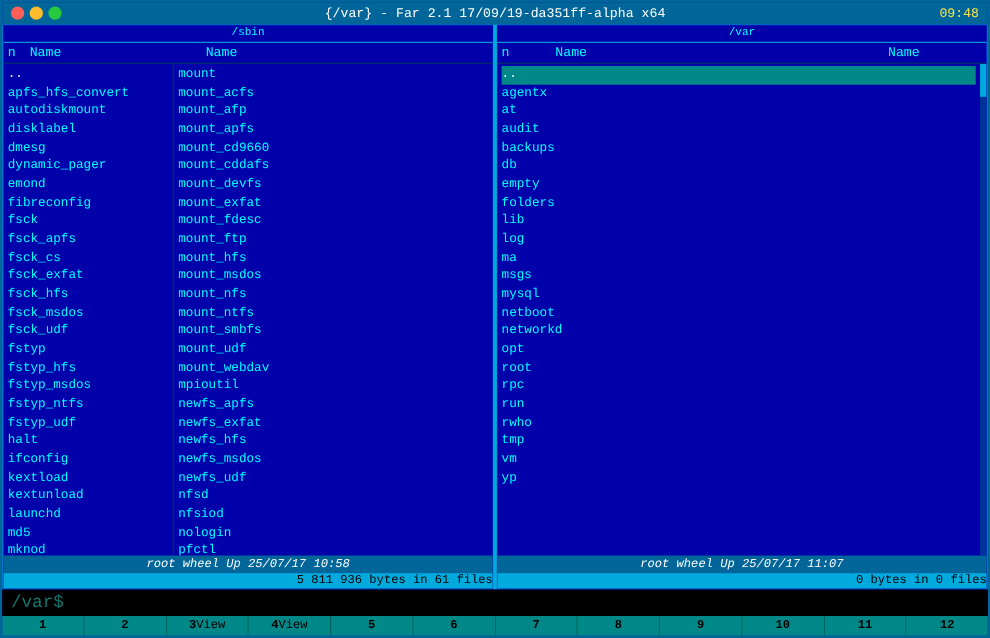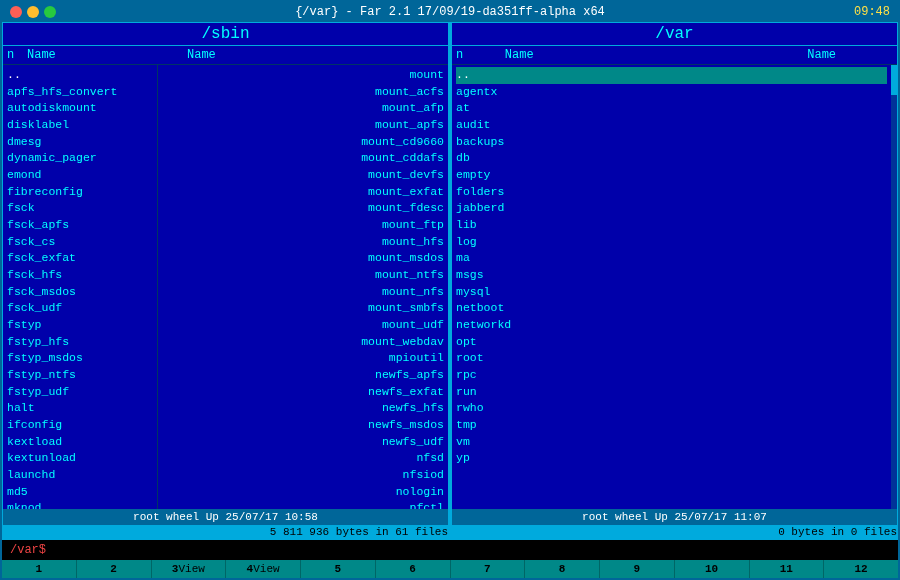--- a/index.html
+++ b/index.html
@@ -67,21 +67,21 @@
 
     .panel-left {
       border-right: 1px solid #00aadd;
     }
 
     .panel-header {
       background: #0000aa;
       color: #00ffff;
       text-align: center;
       padding: 2px 0;
-      font-size: 16px;
+      font-size: 10px;
       border-bottom: 1px solid #00aadd;
       flex-shrink: 0;
     }
 
     .panel-cols {
       display: flex;
       padding: 2px 4px;
       color: #00ffff;
       font-size: 12px;
       flex-shrink: 0;
@@ -114,21 +114,20 @@
     }
 
     .file-column.left-col {
       width: 155px;
       flex: 0 0 155px;
       border-right: 1px solid #003366;
     }
 
     .file-column.right-col {
       flex: 1;
-      text-align: right;
     }
 
     .file-item {
       line-height: 1.45;
       white-space: nowrap;
       overflow: hidden;
       color: #00ffff;
     }
 
     .file-item.selected {
@@ -143,36 +142,37 @@
     .status-bar {
       background: #006699;
       color: #ffffff;
       padding: 2px 8px;
       font-size: 11px;
       flex-shrink: 0;
       display: flex;
       align-items: center;
       justify-content: center;
       gap: 10px;
+      font-style: italic;
     }
 
     .status-bar-info {
       background: #00aadd;
       color: #000000;
       text-align: right;
       padding: 1px 0;
       font-size: 11px;
       flex-shrink: 0;
     }
 
     .cmd-line {
       background: #000000;
-      color: #ef4444;
+      color: #0f766e;
       padding: 3px 8px;
-      font-size: 12px;
+      font-size: 16px;
       flex-shrink: 0;
     }
 
     .function-bar {
       background: #008888;
       display: flex;
       flex-shrink: 0;
     }
 
     .fn-key {
@@ -283,22 +283,22 @@
             <div class="file-item">mount_afp</div>
             <div class="file-item">mount_apfs</div>
             <div class="file-item">mount_cd9660</div>
             <div class="file-item">mount_cddafs</div>
             <div class="file-item">mount_devfs</div>
             <div class="file-item">mount_exfat</div>
             <div class="file-item">mount_fdesc</div>
             <div class="file-item">mount_ftp</div>
             <div class="file-item">mount_hfs</div>
             <div class="file-item">mount_msdos</div>
+            <div class="file-item">mount_nfs</div>
             <div class="file-item">mount_ntfs</div>
-            <div class="file-item">mount_nfs</div>
             <div class="file-item">mount_smbfs</div>
             <div class="file-item">mount_udf</div>
             <div class="file-item">mount_webdav</div>
             <div class="file-item">mpioutil</div>
             <div class="file-item">newfs_apfs</div>
             <div class="file-item">newfs_exfat</div>
             <div class="file-item">newfs_hfs</div>
             <div class="file-item">newfs_msdos</div>
             <div class="file-item">newfs_udf</div>
             <div class="file-item">nfsd</div>
@@ -326,21 +326,20 @@
       <div class="panel-content">
         <div class="file-column" style="flex:1;padding:2px 4px;" id="right-files">
             <div class="file-item selected">..</div>
             <div class="file-item">agentx</div>
             <div class="file-item">at</div>
             <div class="file-item">audit</div>
             <div class="file-item">backups</div>
             <div class="file-item">db</div>
             <div class="file-item">empty</div>
             <div class="file-item">folders</div>
-            <div class="file-item">jabberd</div>
             <div class="file-item">lib</div>
             <div class="file-item">log</div>
             <div class="file-item">ma</div>
             <div class="file-item">msgs</div>
             <div class="file-item">mysql</div>
             <div class="file-item">netboot</div>
             <div class="file-item">networkd</div>
             <div class="file-item">opt</div>
             <div class="file-item">root</div>
             <div class="file-item">rpc</div>

